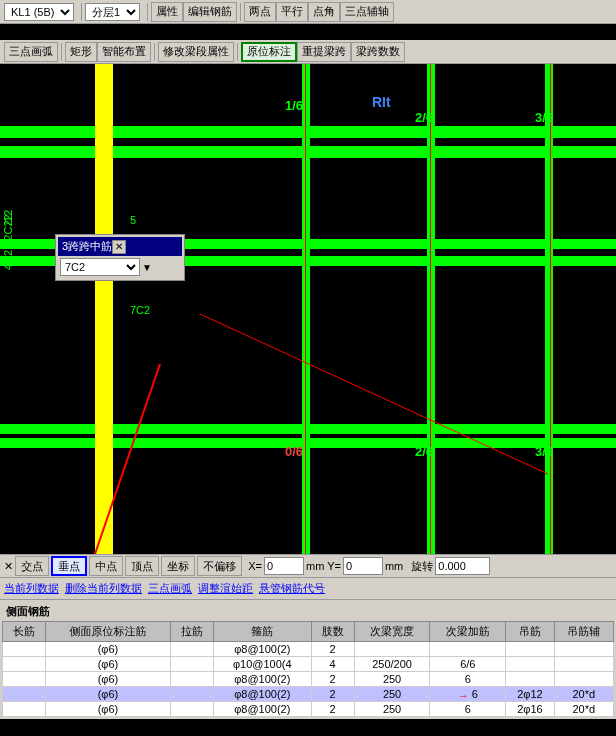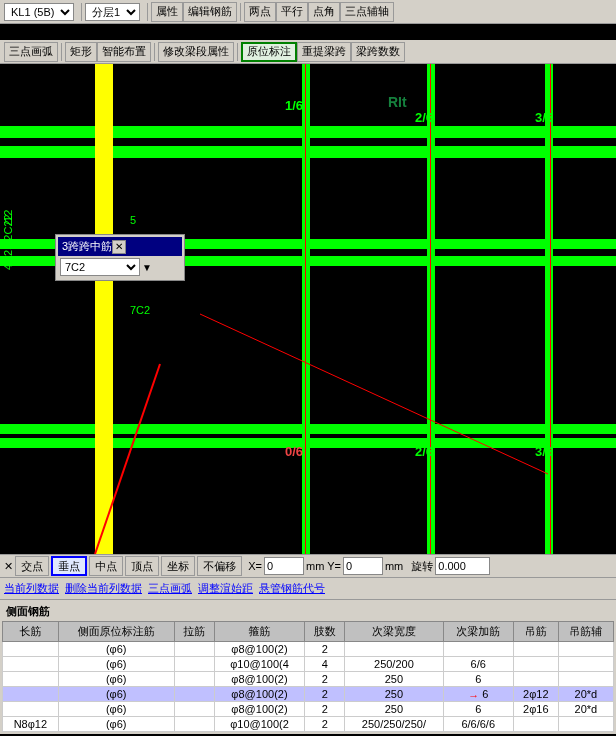--- a/index.html
+++ b/index.html
@@ -341,21 +341,21 @@
       <div class="popup-close">✕</div>
     </div>
     <div class="popup-content">
       <select class="popup-select">
         <option>7C2</option>
       </select>
       <span class="popup-arrow">▼</span>
     </div>
   </div>
 
-  <div style="position:absolute; top:30px; left:388px; color:#15803d; font-size:14px; font-weight:bold;">RIt</div>
+  <div style="position:absolute; top:30px; left:372px; color:#3b82f6; font-size:14px; font-weight:bold;">RIt</div>
 </div>
 
 <div class="snap-toolbar">
   <span style="font-size:11px;">✕</span>
   <button class="snap-btn">交点</button>
   <button class="snap-btn active">垂点</button>
   <button class="snap-btn">中点</button>
   <button class="snap-btn">顶点</button>
   <button class="snap-btn">坐标</button>
   <button class="snap-btn">不偏移</button>
@@ -441,26 +441,15 @@
         <td></td>
         <td>(φ6)</td>
         <td></td>
         <td>φ8@100(2)</td>
         <td>2</td>
         <td>250</td>
         <td>6</td>
         <td>2φ16</td>
         <td>20*d</td>
       </tr>
-      <tr>
-        <td>N8φ12</td>
-        <td>(φ6)</td>
-        <td></td>
-        <td>φ10@100(2</td>
-        <td>2</td>
-        <td>250/250/250/</td>
-        <td>6/6/6/6</td>
-        <td></td>
-        <td></td>
-      </tr>
     </tbody>
   </table>
 </div>
 
 </body></html>

